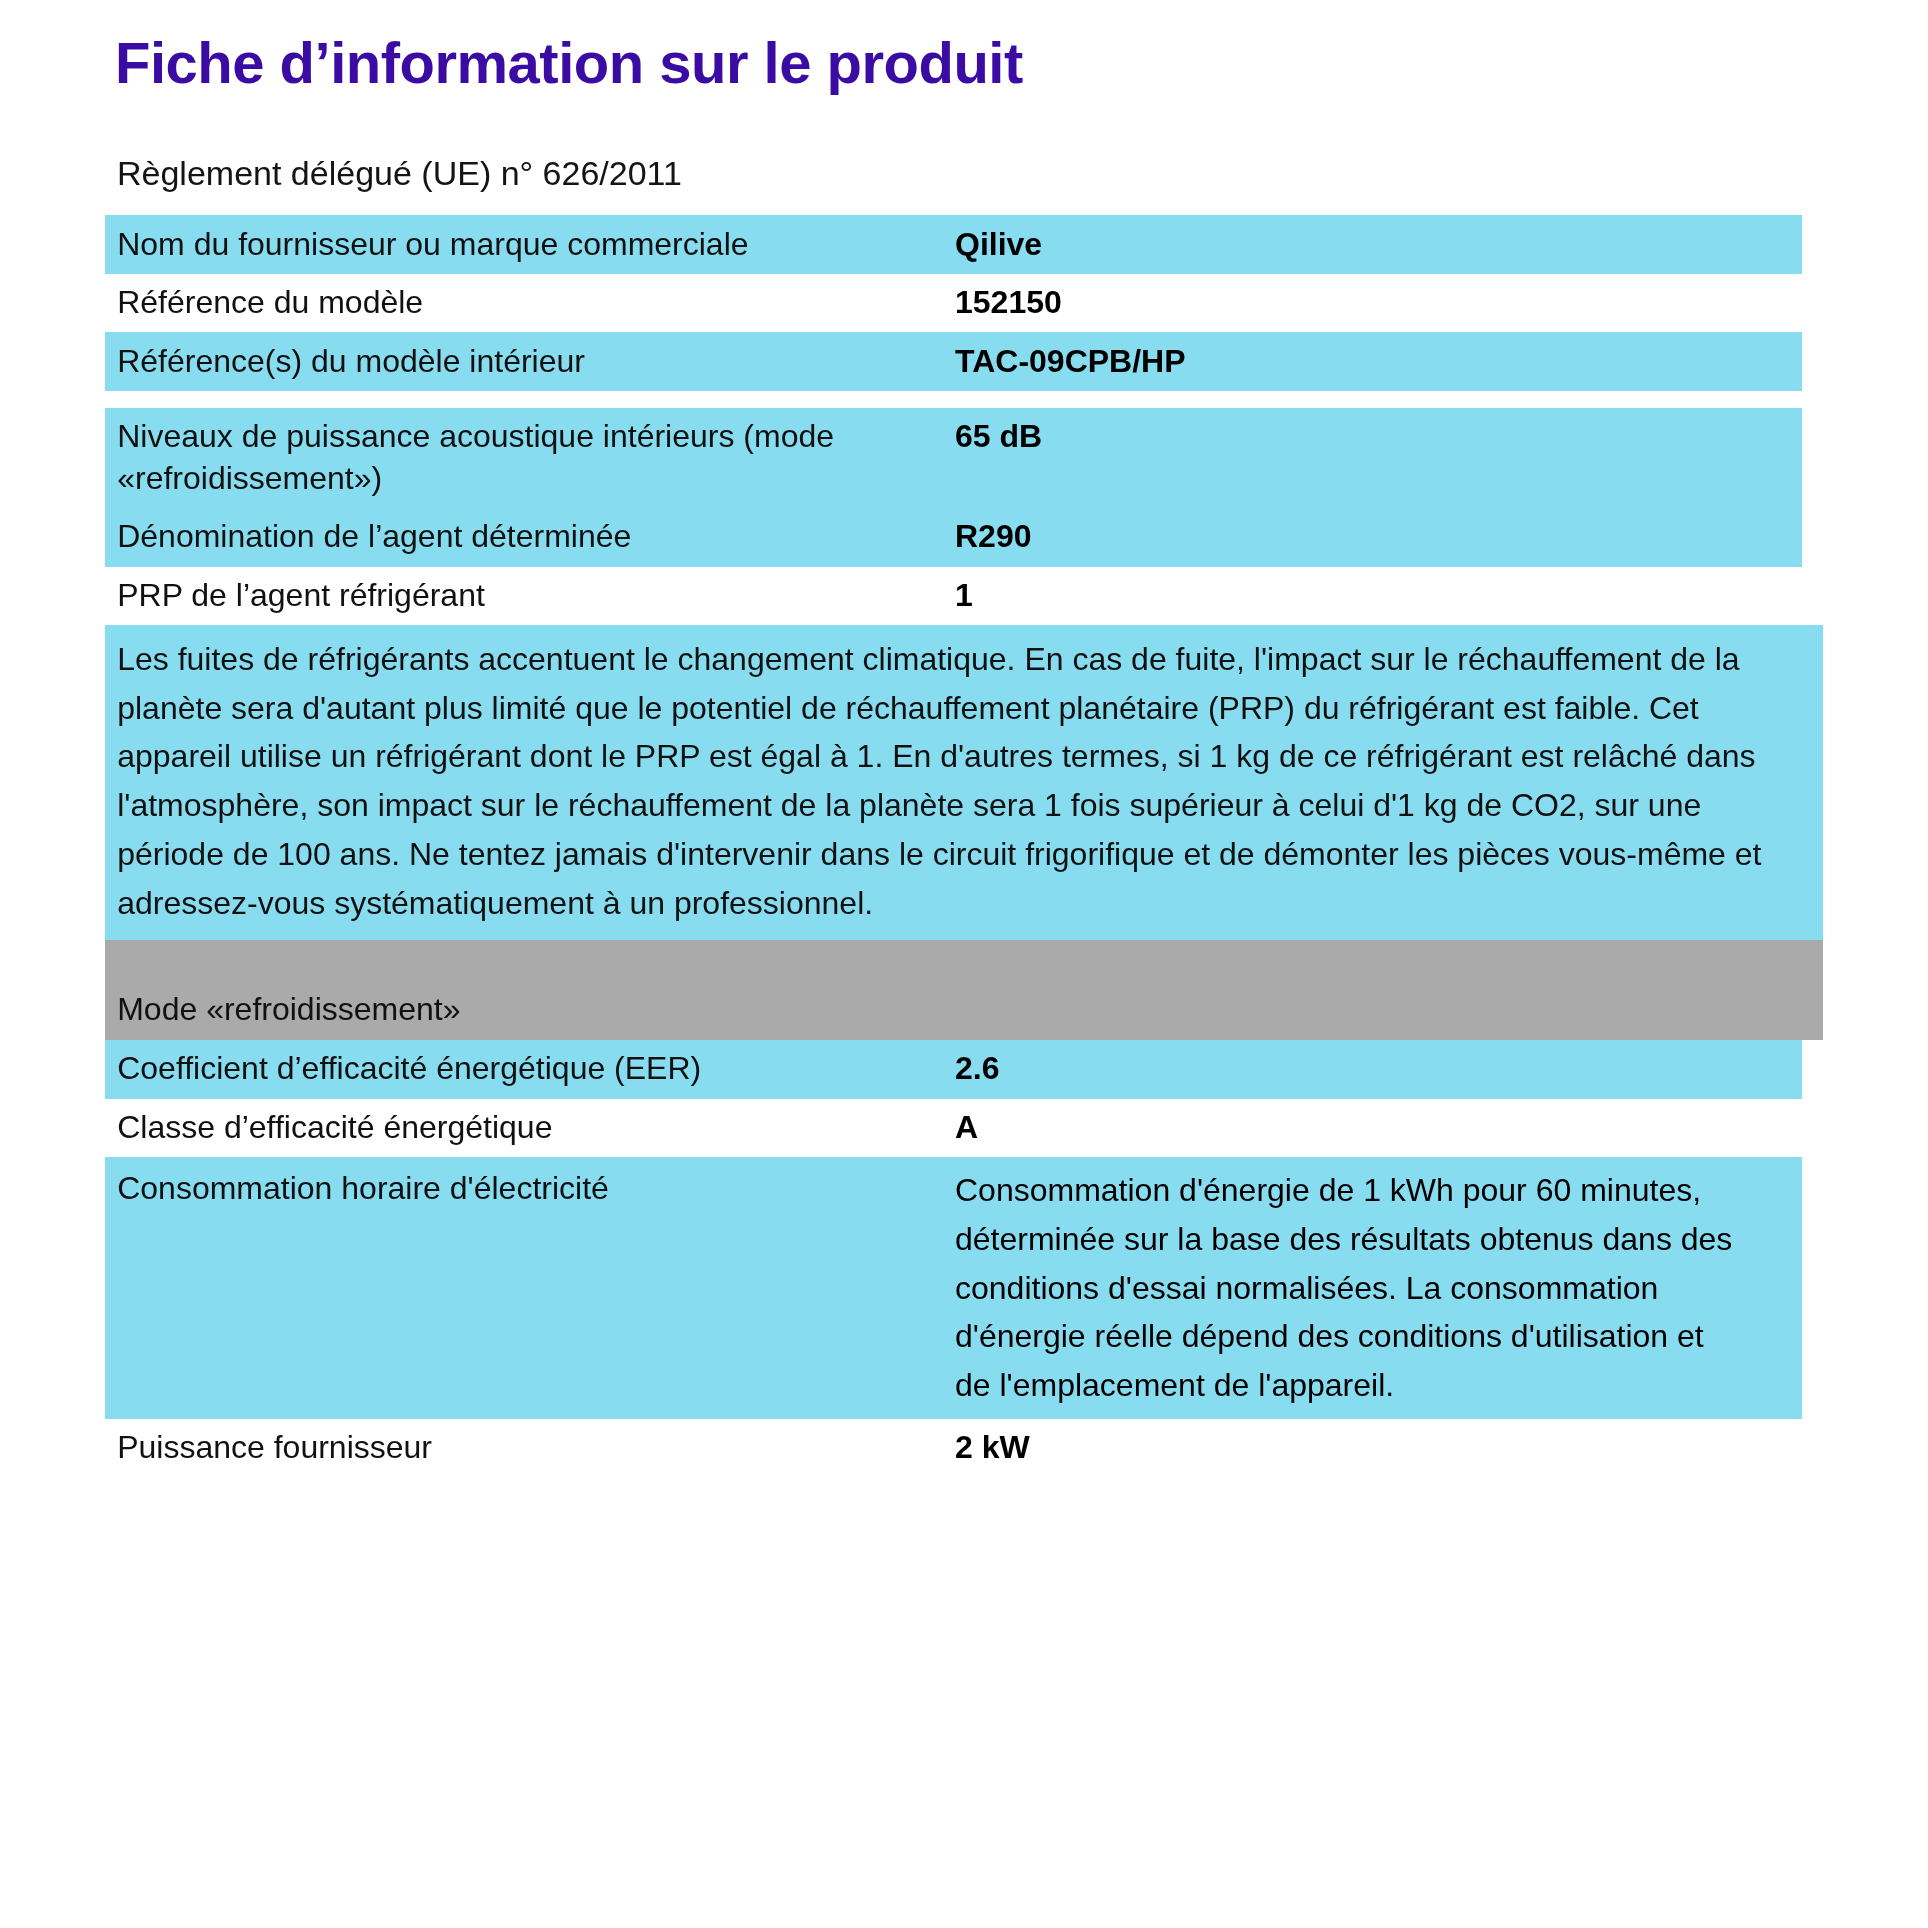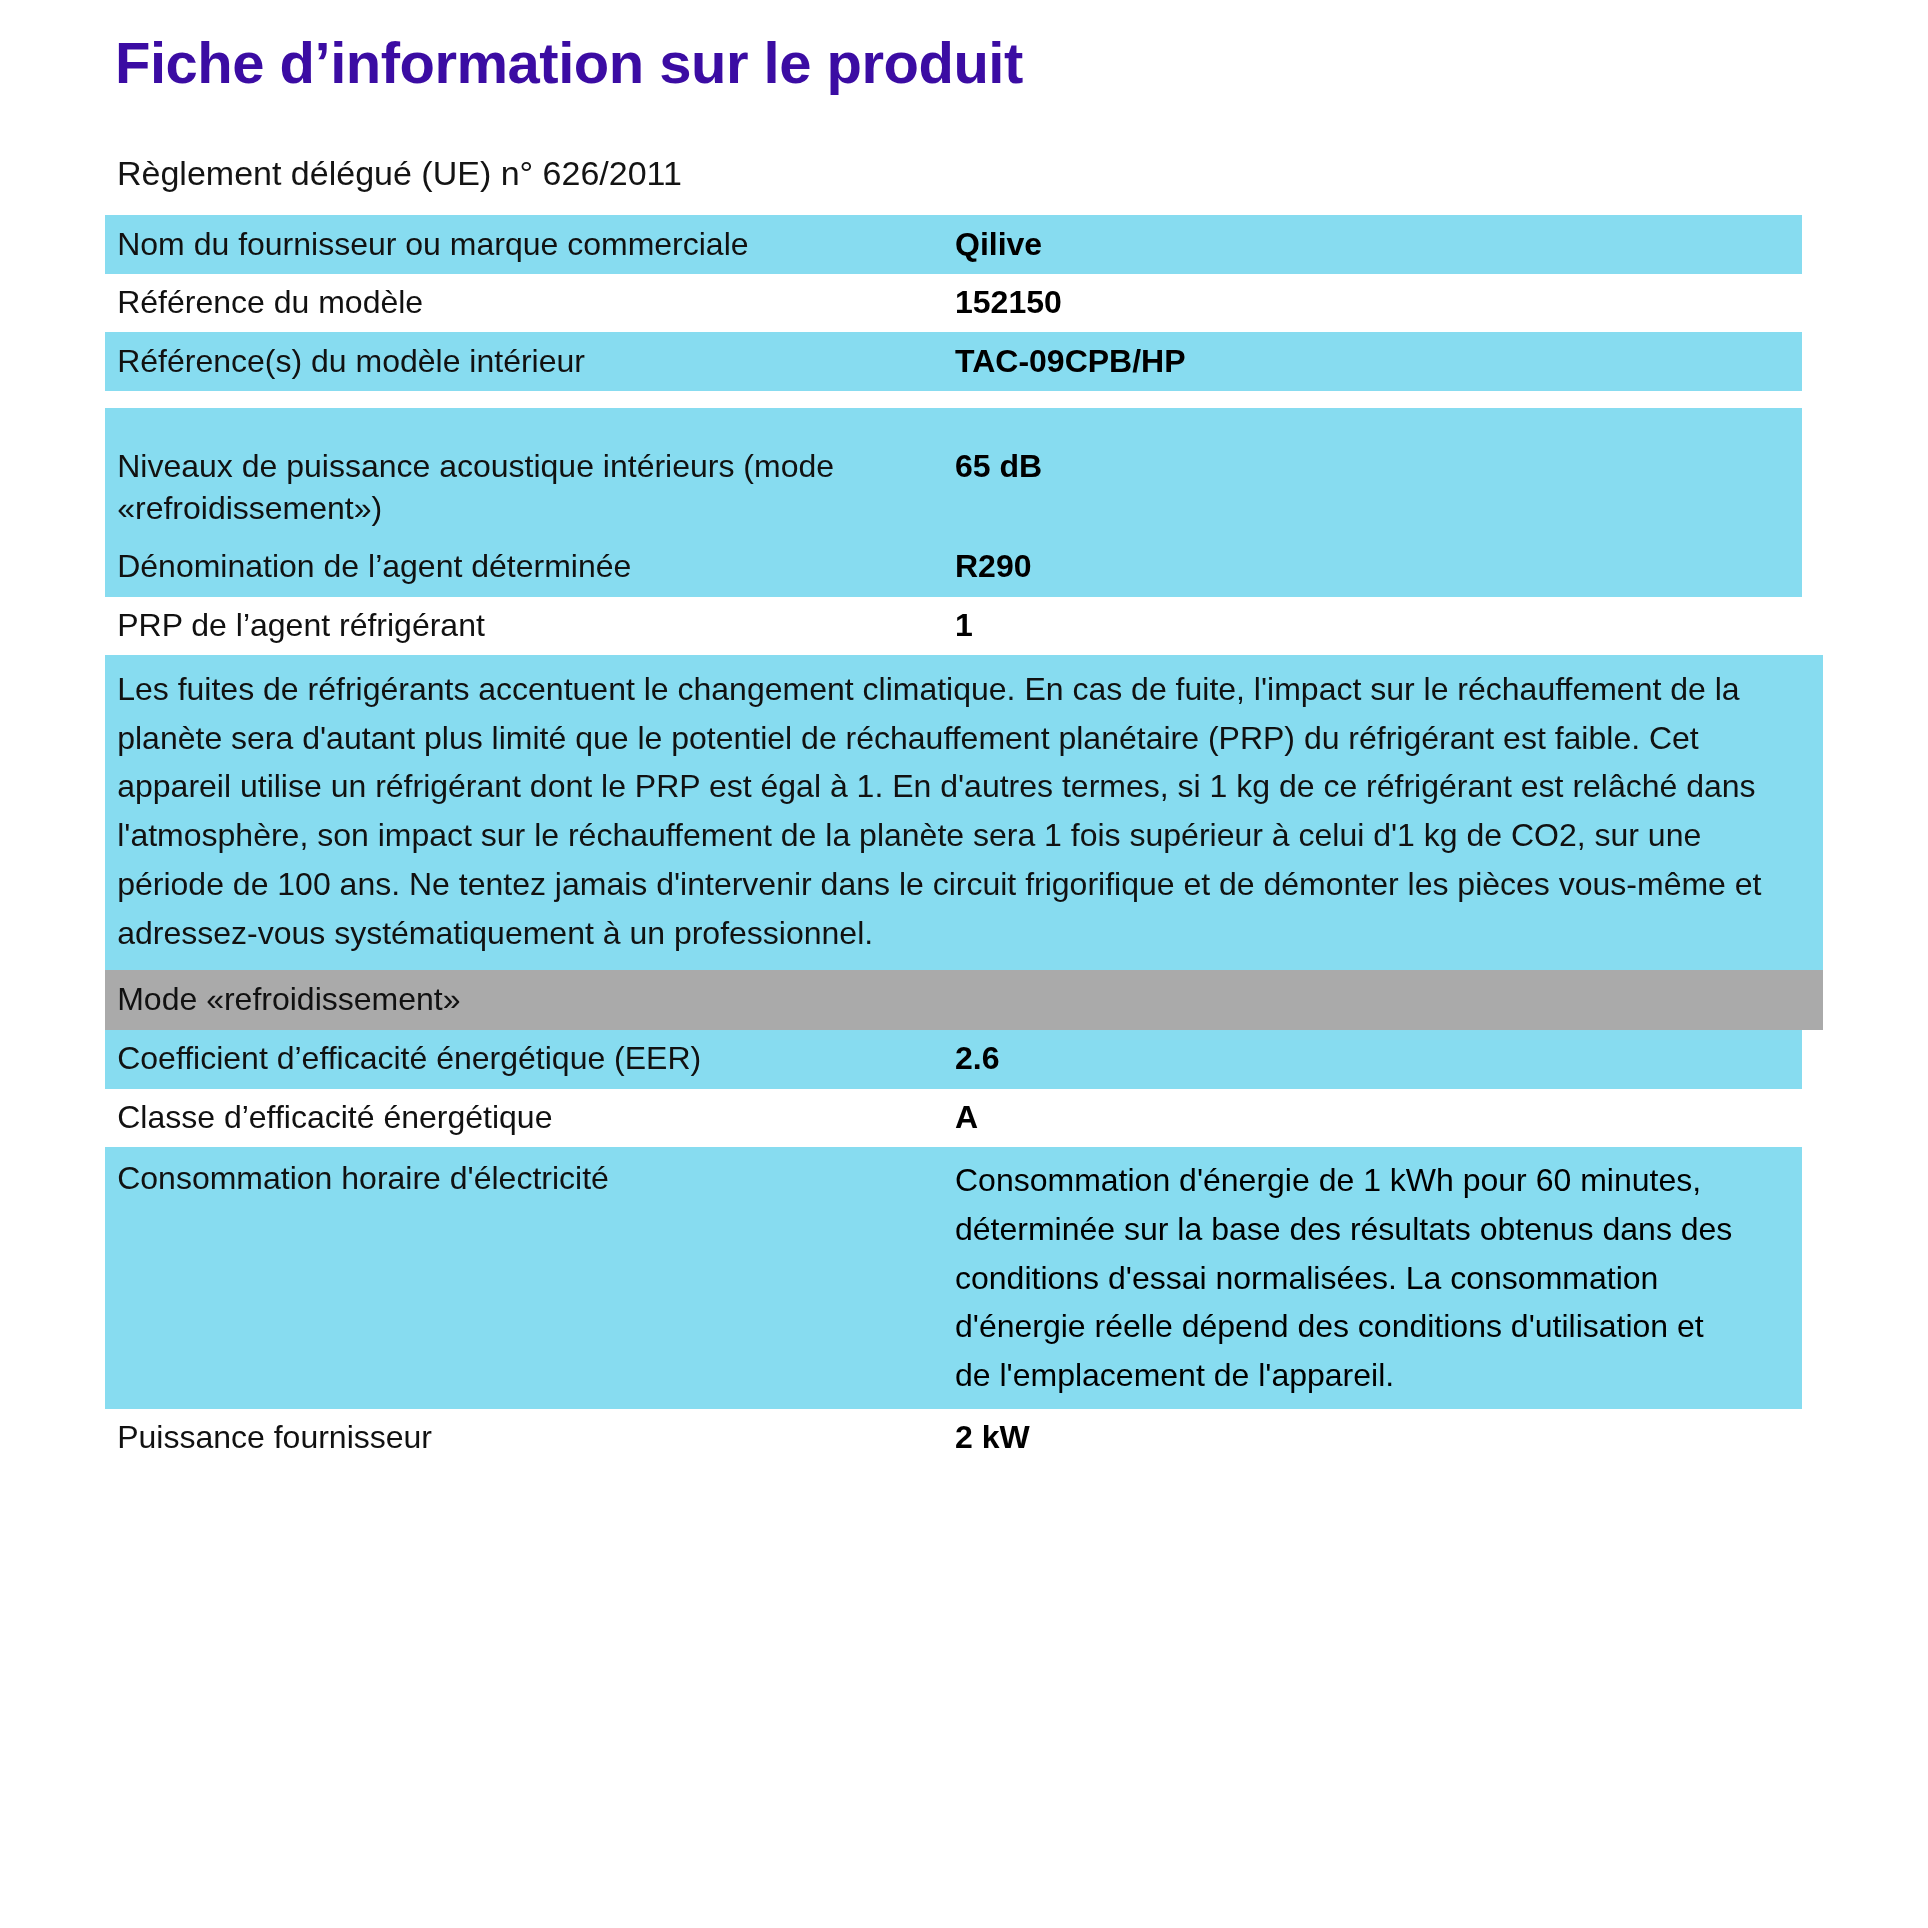--- a/index.html
+++ b/index.html
@@ -82,40 +82,41 @@
     flex: 1 1 auto;
     padding: 8.5px 15px 8.5px 0;
     font-size: 32px;
     line-height: 1.30;
     font-weight: bold;
     box-sizing: border-box;
     color: #000000;
   }
 
   .row.tall .cell-label,
-  .row.tall .cell-value { min-height: 98px; margin-top: 30px; }
+  .row.tall .cell-value { min-height: 98px; }
 
   
   .para-row {
     width: 1718px;
     background: #87dcf0;
     box-sizing: border-box;
     padding: 9.4px 21px 11.3px 12.2px;
   }
   .para-text {
     font-size: 32px;
     line-height: 1.53;
     color: #111111;
     font-weight: normal;
   }
 
   .row.section .cell-label {
     font-size: 32px;
     padding-top: 9.4px;
     padding-bottom: 9.4px;
+    margin-top: 40px;
   }
 
   
   .row.block .cell-label {
     padding-top: 10.4px;
   }
   .row.block .cell-value {
     font-weight: normal;
     padding-right: 56px;
     line-height: 1.53;

